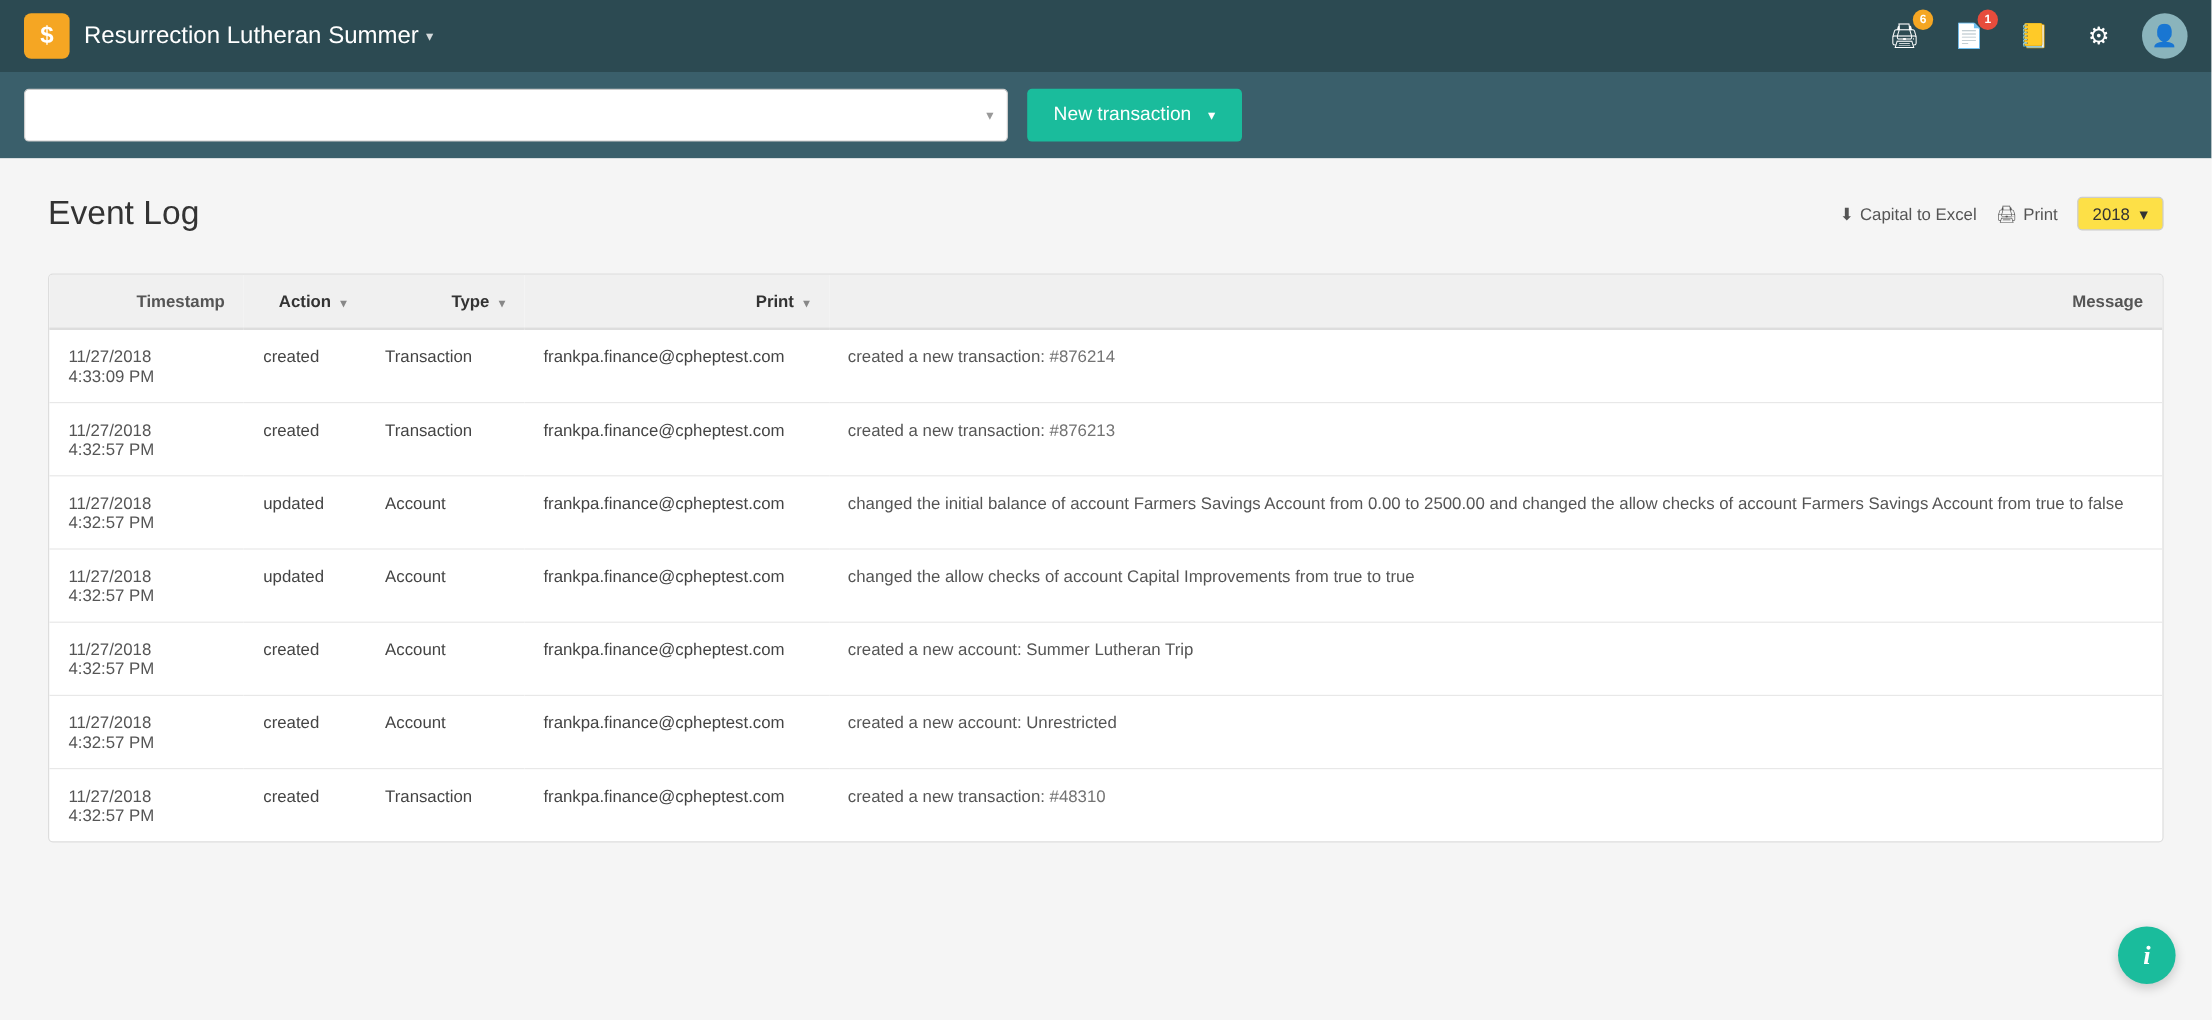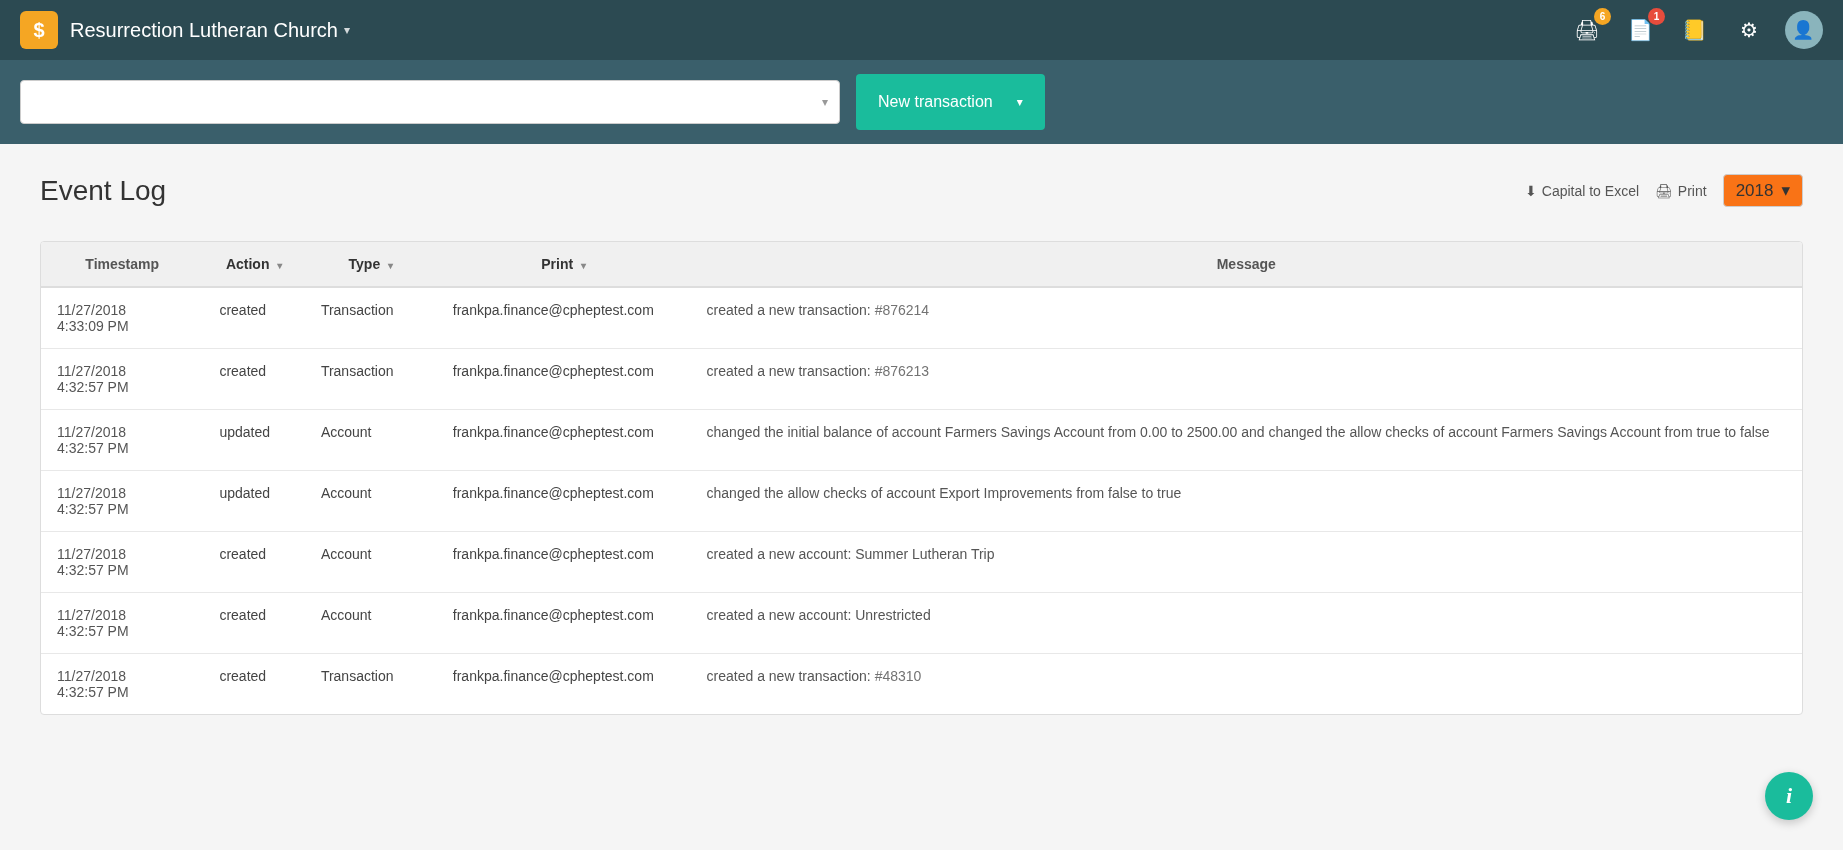--- a/index.html
+++ b/index.html
@@ -116,28 +116,28 @@
       top: 50%;
       transform: translateY(-50%);
       color: #999;
       font-size: 12px;
     }
     .new-transaction-btn {
       background: #1abc9c;
       color: white;
       border: none;
       border-radius: 4px;
-      height: 56px;
+      height: 44px;
       padding: 0 22px;
       font-size: 16px;
       font-weight: 500;
       cursor: pointer;
       display: flex;
       align-items: center;
-      gap: 24px;
+      gap: 14px;
       white-space: nowrap;
     }
     .new-transaction-btn .chevron { font-size: 12px; }
 
     
     .main-content {
       padding: 30px 40px;
       background: #f5f5f5;
       min-height: calc(100vh - 120px);
     }
@@ -165,22 +165,22 @@
       cursor: pointer;
       display: flex;
       align-items: center;
       gap: 5px;
       text-decoration: none;
     }
     .year-dropdown {
       border: 1px solid #ccc;
       border-radius: 4px;
       padding: 5px 12px;
-      font-size: 17px;
-      background: #f97316;
+      font-size: 14px;
+      background: #fde047;
       cursor: pointer;
       display: flex;
       align-items: flex-end;
       gap: 8px;
     }
 
     
     .table-container {
       background: white;
       border: 1px solid #ddd;
@@ -190,21 +190,21 @@
     table {
       width: 100%;
       border-collapse: collapse;
     }
     thead tr {
       background: #f0f0f0;
       border-bottom: 2px solid #ddd;
     }
     thead th {
       padding: 14px 16px;
-      text-align: center;
+      text-align: right;
       font-weight: 600;
       font-size: 14px;
       color: #333;
     }
     thead th .sort-icon {
       font-size: 10px;
       color: #888;
       margin-left: 4px;
     }
     tbody tr {
@@ -249,21 +249,21 @@
   </style>
 </head>
 <body>
 
 <div class="header">
   <div class="header-left">
     <div class="logo-icon">
       <span>$</span>
     </div>
     <div class="org-name">
-      <span>Resurrection Lutheran Church</span>
+      <span>Resurrection Lutheran Summer</span>
       <span class="chevron">▾</span>
     </div>
   </div>
   <div class="header-right">
     <div class="header-icon-btn">
       <span>🖨</span>
       <span class="badge orange">6</span>
     </div>
     <div class="header-icon-btn">
       <span>📄</span>
@@ -356,21 +356,21 @@
             <td class="action-cell">updated</td>
             <td class="type-cell">Account</td>
             <td class="user-cell">frankpa.finance@cpheptest.com</td>
             <td class="message-cell">changed the initial balance of account Farmers Savings Account from 0.00 to 2500.00 and changed the allow checks of account Farmers Savings Account from true to false</td>
           </tr>
           <tr>
             <td class="timestamp-cell">11/27/2018<br>4:32:57 PM</td>
             <td class="action-cell">updated</td>
             <td class="type-cell">Account</td>
             <td class="user-cell">frankpa.finance@cpheptest.com</td>
-            <td class="message-cell">changed the allow checks of account Export Improvements from false to true</td>
+            <td class="message-cell">changed the allow checks of account Capital Improvements from true to true</td>
           </tr>
           <tr>
             <td class="timestamp-cell">11/27/2018<br>4:32:57 PM</td>
             <td class="action-cell">created</td>
             <td class="type-cell">Account</td>
             <td class="user-cell">frankpa.finance@cpheptest.com</td>
             <td class="message-cell">created a new account: Summer Lutheran Trip</td>
           </tr>
           <tr>
             <td class="timestamp-cell">11/27/2018<br>4:32:57 PM</td>

